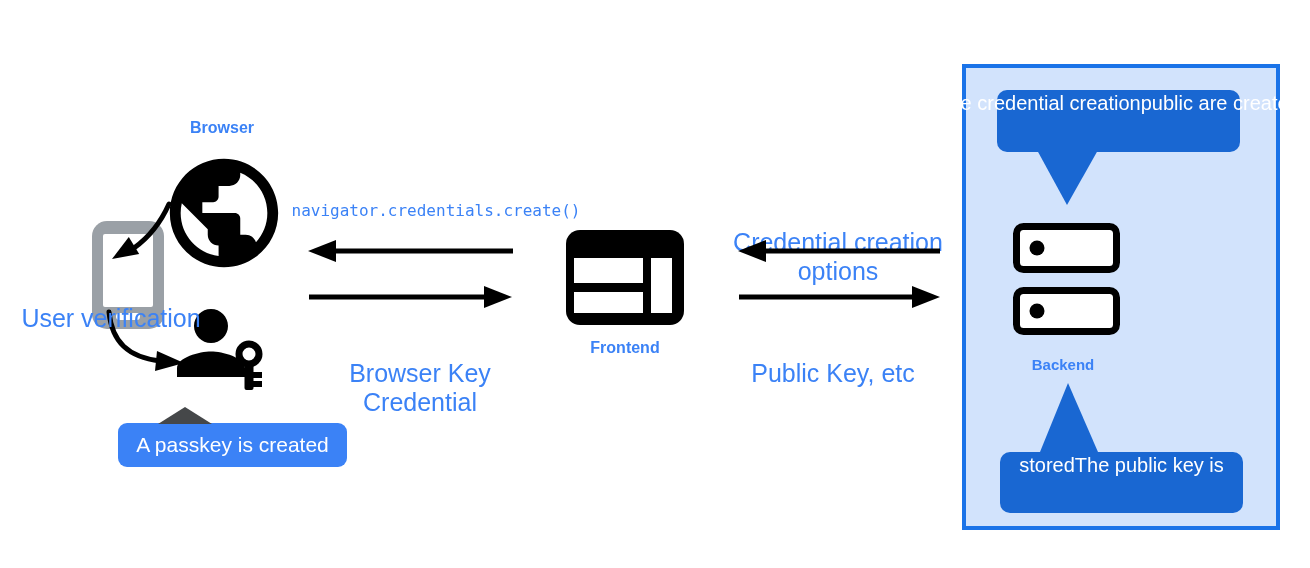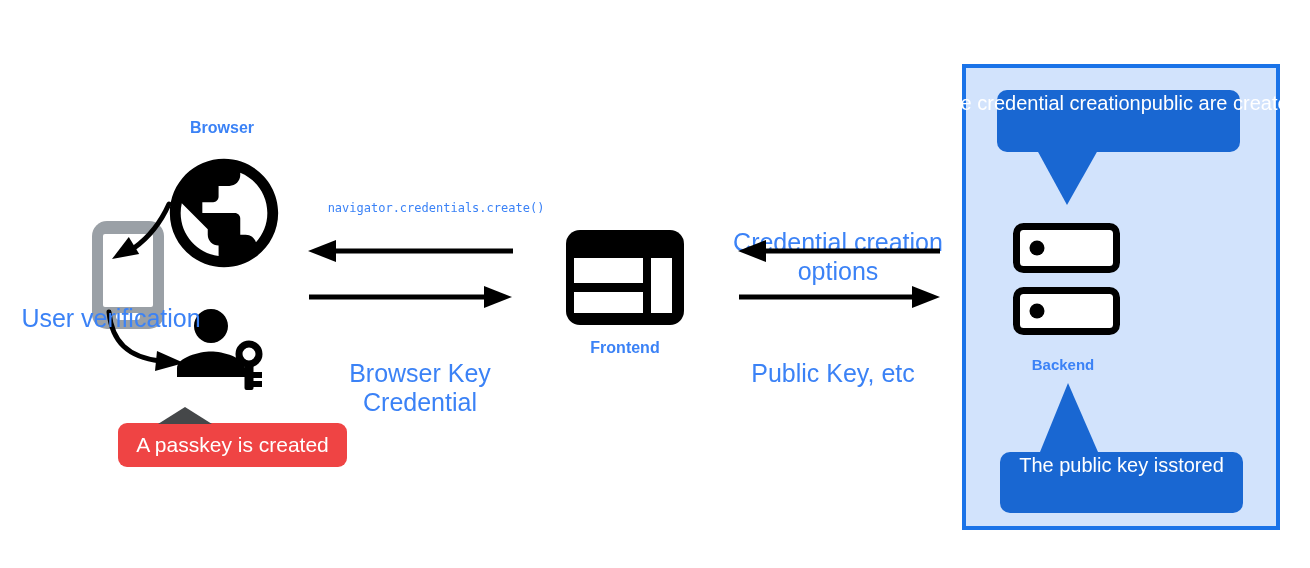--- a/index.html
+++ b/index.html
@@ -4,21 +4,21 @@
 <style>
   html,body{margin:0;padding:0;background:#fff;}
   .canvas{
     position:relative;width:1310px;height:568px;background:#ffffff;
     font-family:"Liberation Sans",sans-serif;color:#202124;overflow:hidden;
   }
   .abs{position:absolute;}
   .lbl{position:absolute;text-align:center;color:#3b82f6;line-height:1.15;}
   .lbl-bold{font-weight:bold;font-size:16px;}
   .lbl-reg{font-size:25px;margin-top:28px;}
-  .code{font-family:"DejaVu Sans Mono","Liberation Mono",monospace;font-size:12px;}
+  .code{font-family:"DejaVu Sans Mono","Liberation Mono",monospace;font-size:16px;}
   .arrow-layer{position:absolute;left:0;top:0;pointer-events:none;}
 
   .backend-box{
     position:absolute;left:962px;top:64px;width:318px;height:466px;
     background:#d2e3fc;border:4px solid #1a73e8;box-sizing:border-box;
   }
   .bubble{
     position:absolute;background:#1967d2;color:#ffffff;border-radius:10px;
     font-size:20px;line-height:26px;text-align:center;
     display:flex;flex-direction:row;justify-content:center;
@@ -31,21 +31,21 @@
     border-left:30px solid transparent;border-right:31px solid transparent;
     border-top:55px solid #1967d2;
   }
   .tail-up{
     position:absolute;left:40px;top:-69px;width:0;height:0;
     border-left:28px solid transparent;border-right:30px solid transparent;
     border-bottom:69px solid #1967d2;
   }
   .tooltip-dark{
     position:absolute;left:118px;top:423px;width:229px;height:44px;
-    background:#ef4444;color:#ffffff;border-radius:9px;
+    background:#3b82f6;color:#ffffff;border-radius:9px;
     font-size:21px;line-height:44px;text-align:center;
   }
   .tooltip-pointer{
     position:absolute;left:40px;top:-16px;width:0;height:0;
     border-left:27px solid transparent;border-right:27px solid transparent;
     border-bottom:17px solid #454749;
   }
 </style>
 </head>
 <body>
@@ -112,22 +112,22 @@
     <rect x="8.5" y="8.5" width="100" height="43" rx="7" fill="#ffffff" stroke="#000000" stroke-width="7"></rect>
     <circle cx="29" cy="30" r="7.5" fill="#000000"></circle>
     <rect x="8.5" y="72.5" width="100" height="41" rx="7" fill="#ffffff" stroke="#000000" stroke-width="7"></rect>
     <circle cx="29" cy="93" r="7.5" fill="#000000"></circle>
   </svg>
 
   <div class="lbl lbl-bold abs" style="left:1013px;top:356px;width:100px;font-size:15px;">Backend</div>
 
   <div class="bubble bubble-bottom">
     <span class="tail-up"></span>
+    <span class="line">stored</span>
     <span class="line">The public key is</span>
-    <span class="line">stored</span>
   </div>
 
   <svg class="arrow-layer" width="1310" height="568" viewBox="0 0 1310 568" aria-hidden="true">
 
     <g>
       <line x1="513" y1="251" x2="332" y2="251" stroke="#000000" stroke-width="5"></line>
       <polygon points="308,251 336,240 336,262" fill="#000000"></polygon>
     </g>
 
     <g>

